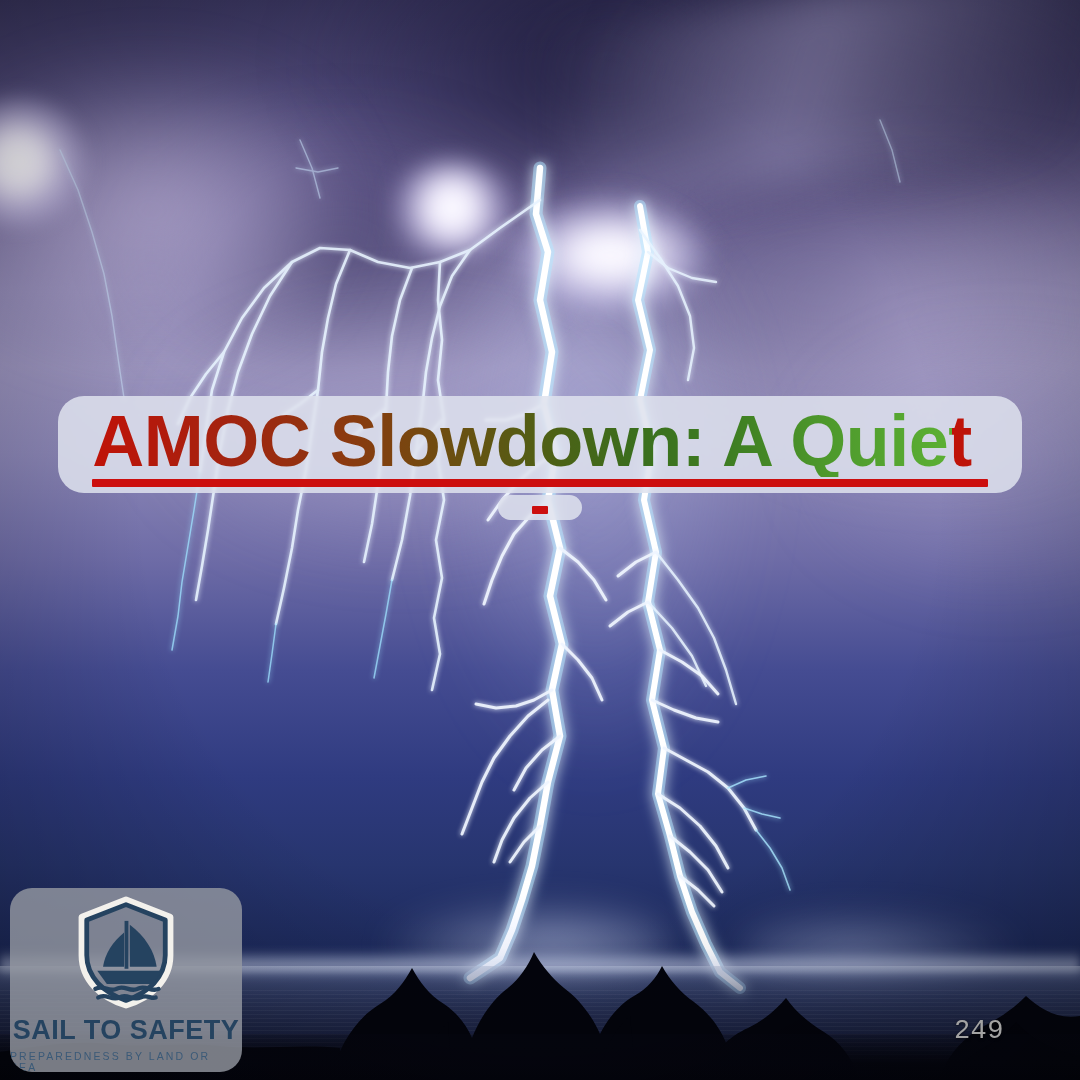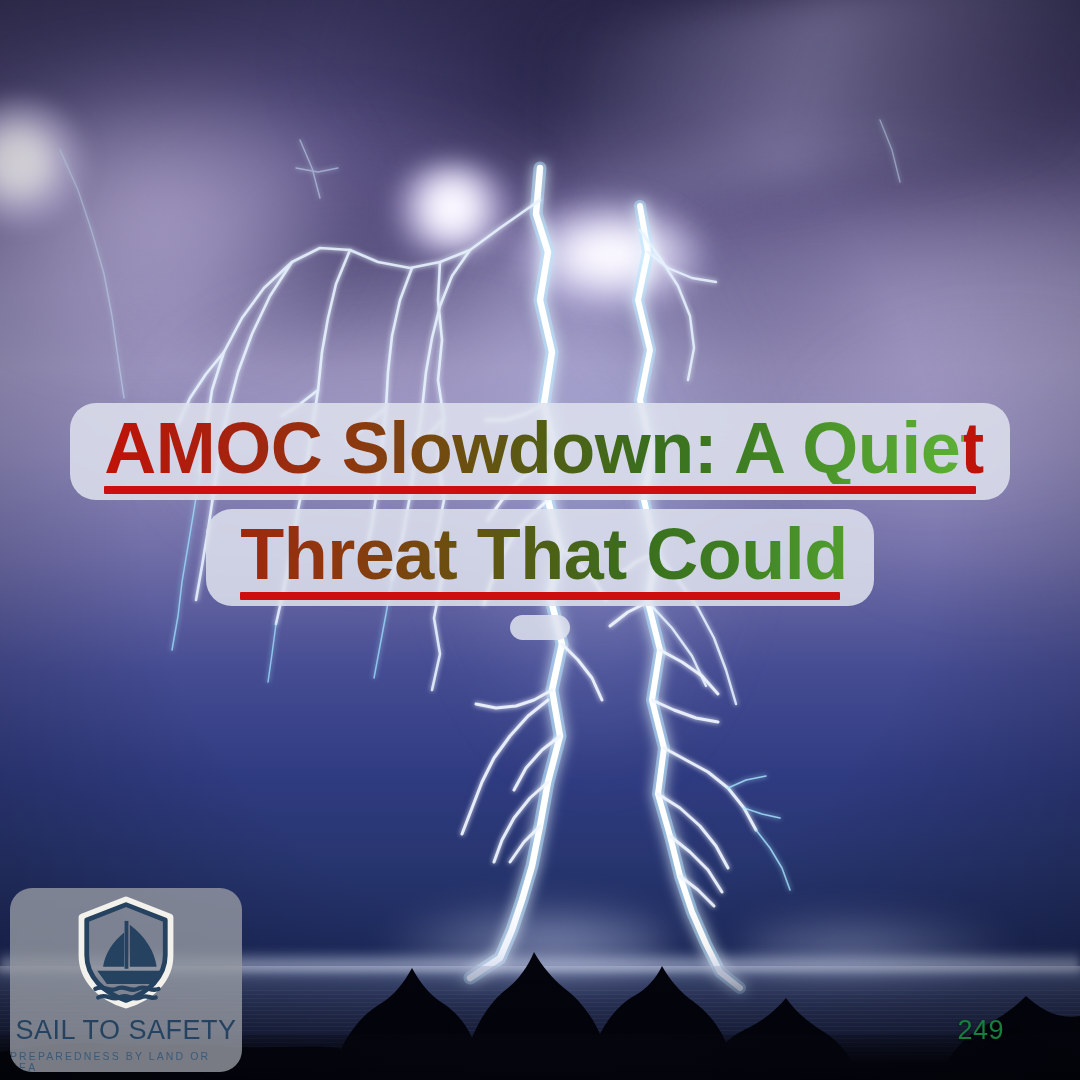--- a/index.html
+++ b/index.html
@@ -181,22 +181,22 @@
     left: 0; right: 0;
     top: 396px;
     display: flex;
     flex-direction: column;
     align-items: center;
   }
   .title-line {
     position: relative;
     background: rgba(222,226,238,0.86);
     border-radius: 26px;
-    padding: 9px 26px 16px 34px;
-    margin: 7px;
+    padding: 9px 50px 16px 34px;
+    margin: 0;
     display: inline-block;
     backdrop-filter: blur(1px);
   }
   .title-line .txt {
     display: block;
     font-family: "Liberation Sans", sans-serif;
     font-weight: 700;
     font-size: 72px;
     line-height: 1.0;
     letter-spacing: -0.5px;
@@ -245,21 +245,21 @@
     display: flex;
     flex-direction: column;
     align-items: center;
     justify-content: flex-start;
     padding-top: 8px;
     overflow: hidden;
   }
   .logo-shield { display: block; }
   .logo-wordmark {
     font-family: "Liberation Sans", sans-serif;
-    font-weight: 400;
+    font-weight: 700;
     font-size: 27px;
     letter-spacing: 0.5px;
     color: #254360;
     line-height: 1;
     margin-top: 8px;
   }
   .logo-tagline {
     font-family: "Liberation Sans", sans-serif;
     font-weight: 400;
     font-size: 10.5px;
@@ -267,23 +267,23 @@
     color: #3b5a78;
     line-height: 1;
     margin-top: 7px;
   }
 
   
   .page-number {
     position: absolute;
     right: 76px;
     bottom: 34px;
-    font-family: Liberation Sans, sans-serif;
+    font-family: Liberation Mono, monospace;
     font-size: 27px;
-    color: #15803d;
+    color: #a3a3a3;
     letter-spacing: 0.5px;
     text-shadow: 0 1px 3px rgba(0,0,0,0.55);
   }
 </style>
 </head>
 <body>
 
 <div class="canvas">
 
   <div class="photo">
@@ -444,24 +444,20 @@
     <div class="vignette"></div>
   </div>
 
   <div class="title-block">
 
     <div class="title-line line-1">
       <span class="txt">AMOC Slowdown: A Quiet</span>
       <span class="rule"></span>
     </div>
 
-    <div class="title-line line-2">
-      <span class="txt">Threat That Could</span>
-      <span class="rule"></span>
-    </div>
 
     <div class="title-line line-3">
       <span class="rule"></span>
     </div>
 
   </div>
 
   <div class="logo-badge">
 
     <svg class="logo-shield" width="108" height="118" viewBox="0 0 108 118">

